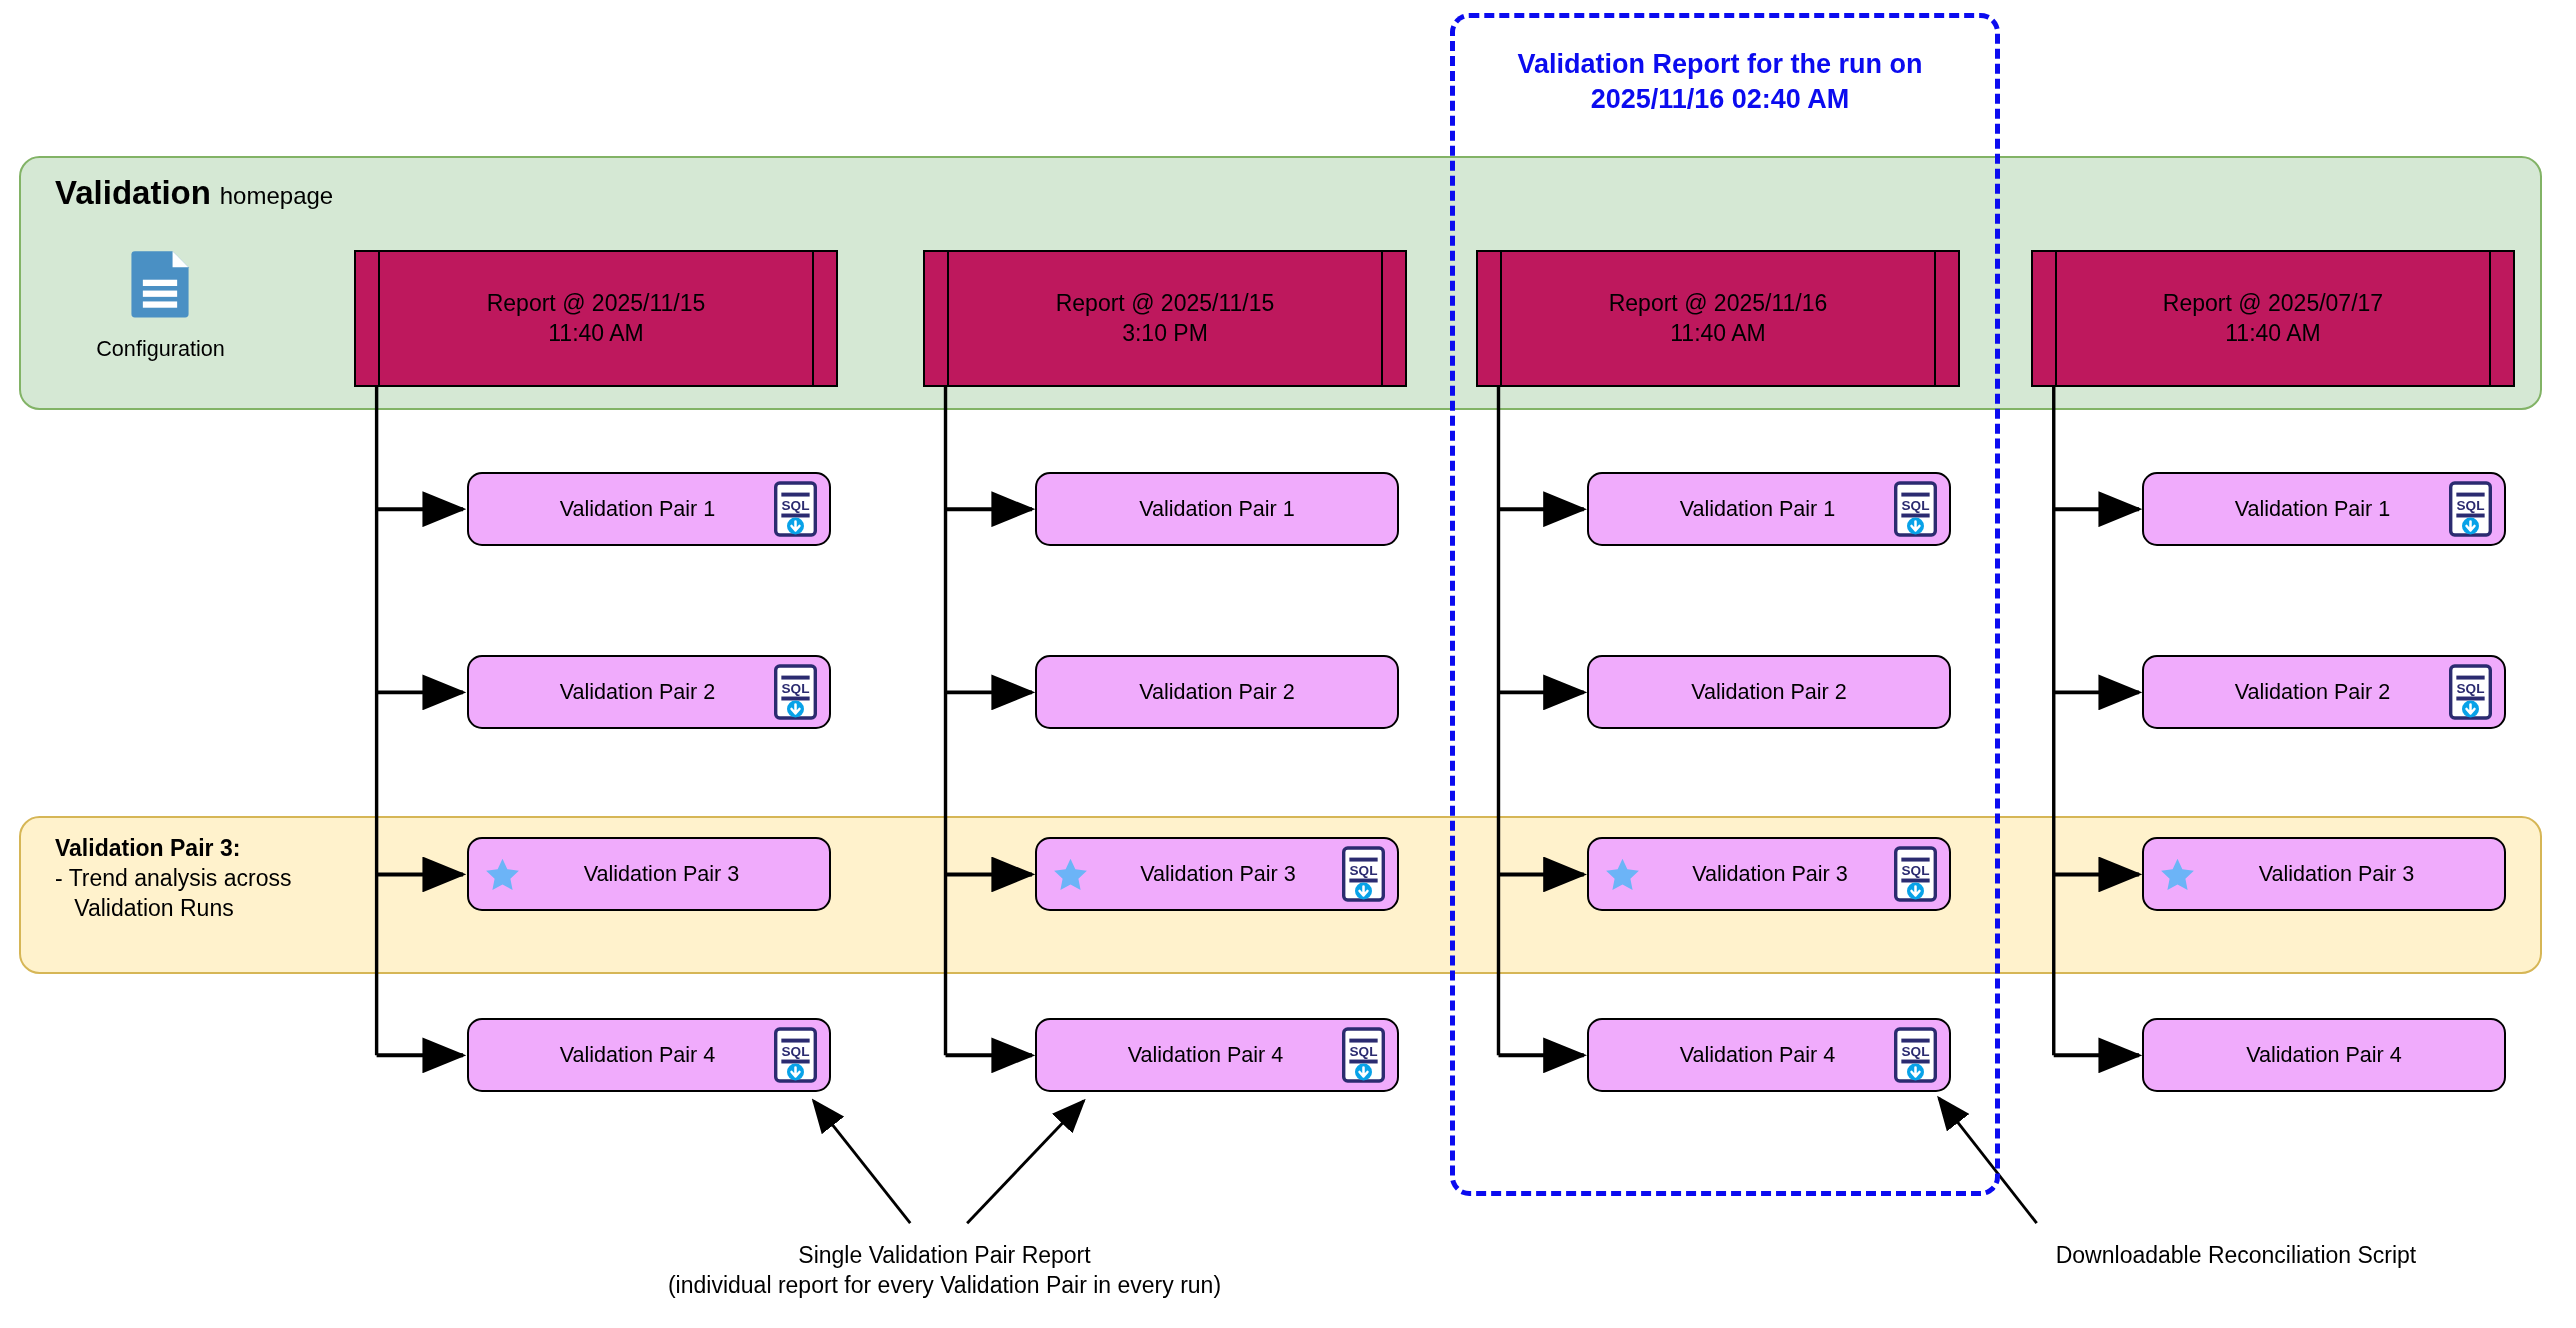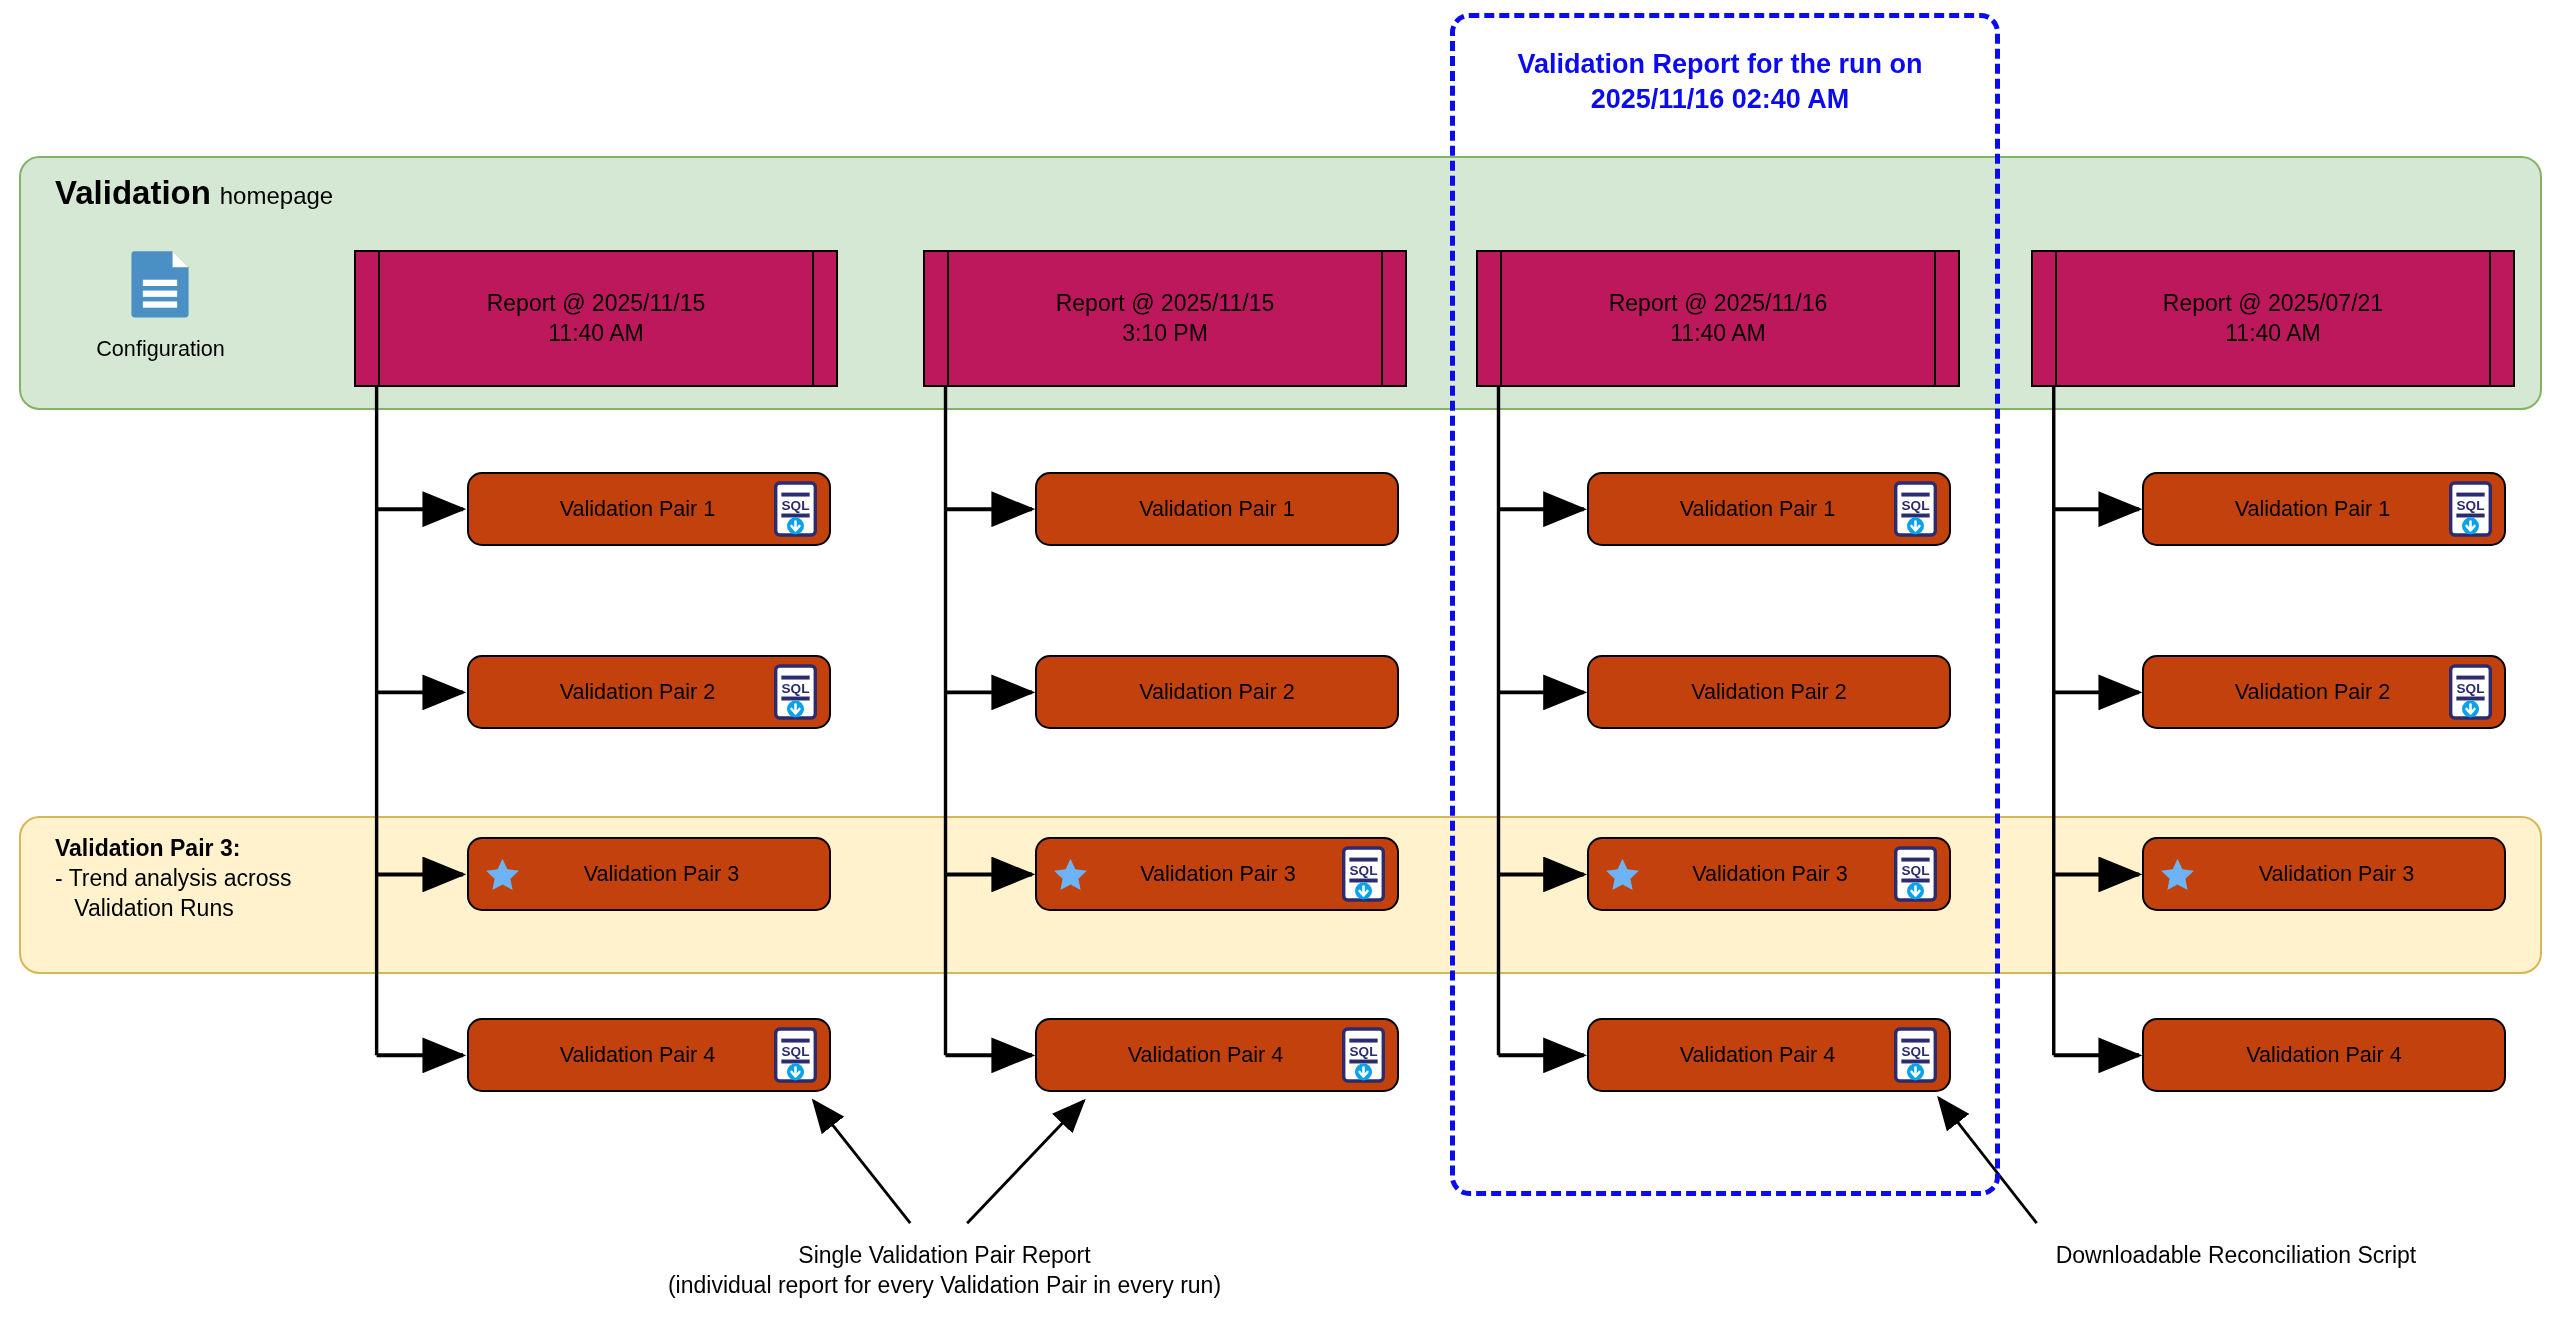--- a/index.html
+++ b/index.html
@@ -48,21 +48,21 @@
   .report-node .divL{left:21.6px;}
   .report-node .divR{right:21.6px;}
   .report-node .rtxt{
     position:absolute;left:27px;right:27px;top:0;bottom:0;
     display:flex;align-items:center;justify-content:center;
     font-size:23px;color:#000;text-align:center;line-height:1.3;
   }
 
   
   .pair-node{
-    position:absolute;background:#c2410c;border:2.8px solid #000;border-radius:15px;
+    position:absolute;background:#f0abfc;border:2.8px solid #000;border-radius:15px;
     box-sizing:border-box;display:flex;align-items:center;justify-content:center;
   }
   .pair-label{font-size:21.6px;color:#000;white-space:nowrap;}
   .star-ic{position:absolute;left:16px;top:50%;transform:translateY(-50%);width:35px;height:35px;}
   .sql-ic{position:absolute;right:12.5px;top:50%;transform:translateY(-50%);width:43px;height:56px;}
 
   .cfg-ic{position:absolute;width:64px;height:72px;}
 </style>
 </head>
 <body>
@@ -285,21 +285,21 @@
           <rect x="13" y="57" width="50" height="7" fill="#2b2b70"></rect>
           <circle cx="38" cy="79" r="15" fill="#08a2e8"></circle>
           <path d="M38,71 L38,85 M31,79 L38,87 L45,79" stroke="#ffffff" stroke-width="4.5" fill="none" stroke-linecap="round" stroke-linejoin="round"></path>
         </svg>
       </div>
       <div class="report-node" style="left: 2031px; top: 250px; width: 484px; height: 137px;">
         <div class="divL"></div>
         <div class="divR"></div>
         <div class="rtxt">
           <div>
-            <div>Report @ 2025/07/21</div>
+            <div>Report @ 2025/07/17</div>
             <div>11:40 AM</div>
           </div>
         </div>
       </div>
       <div class="pair-node" style="left: 2142px; top: 472px; width: 364px; height: 74px;">
         <span class="pair-label" style="margin-right: 23px;">Validation Pair 1</span>
         <svg class="sql-ic" viewBox="0 0 76 98">
           <rect x="3" y="3" width="70" height="92" rx="7" fill="#ffffff" stroke="#2b2b70" stroke-width="6"></rect>
           <rect x="13" y="20" width="50" height="7" fill="#2b2b70"></rect>
           <text x="38" y="50" font-family="Liberation Sans, sans-serif" font-size="24" font-weight="bold" fill="#2b2b70" text-anchor="middle">SQL</text>

